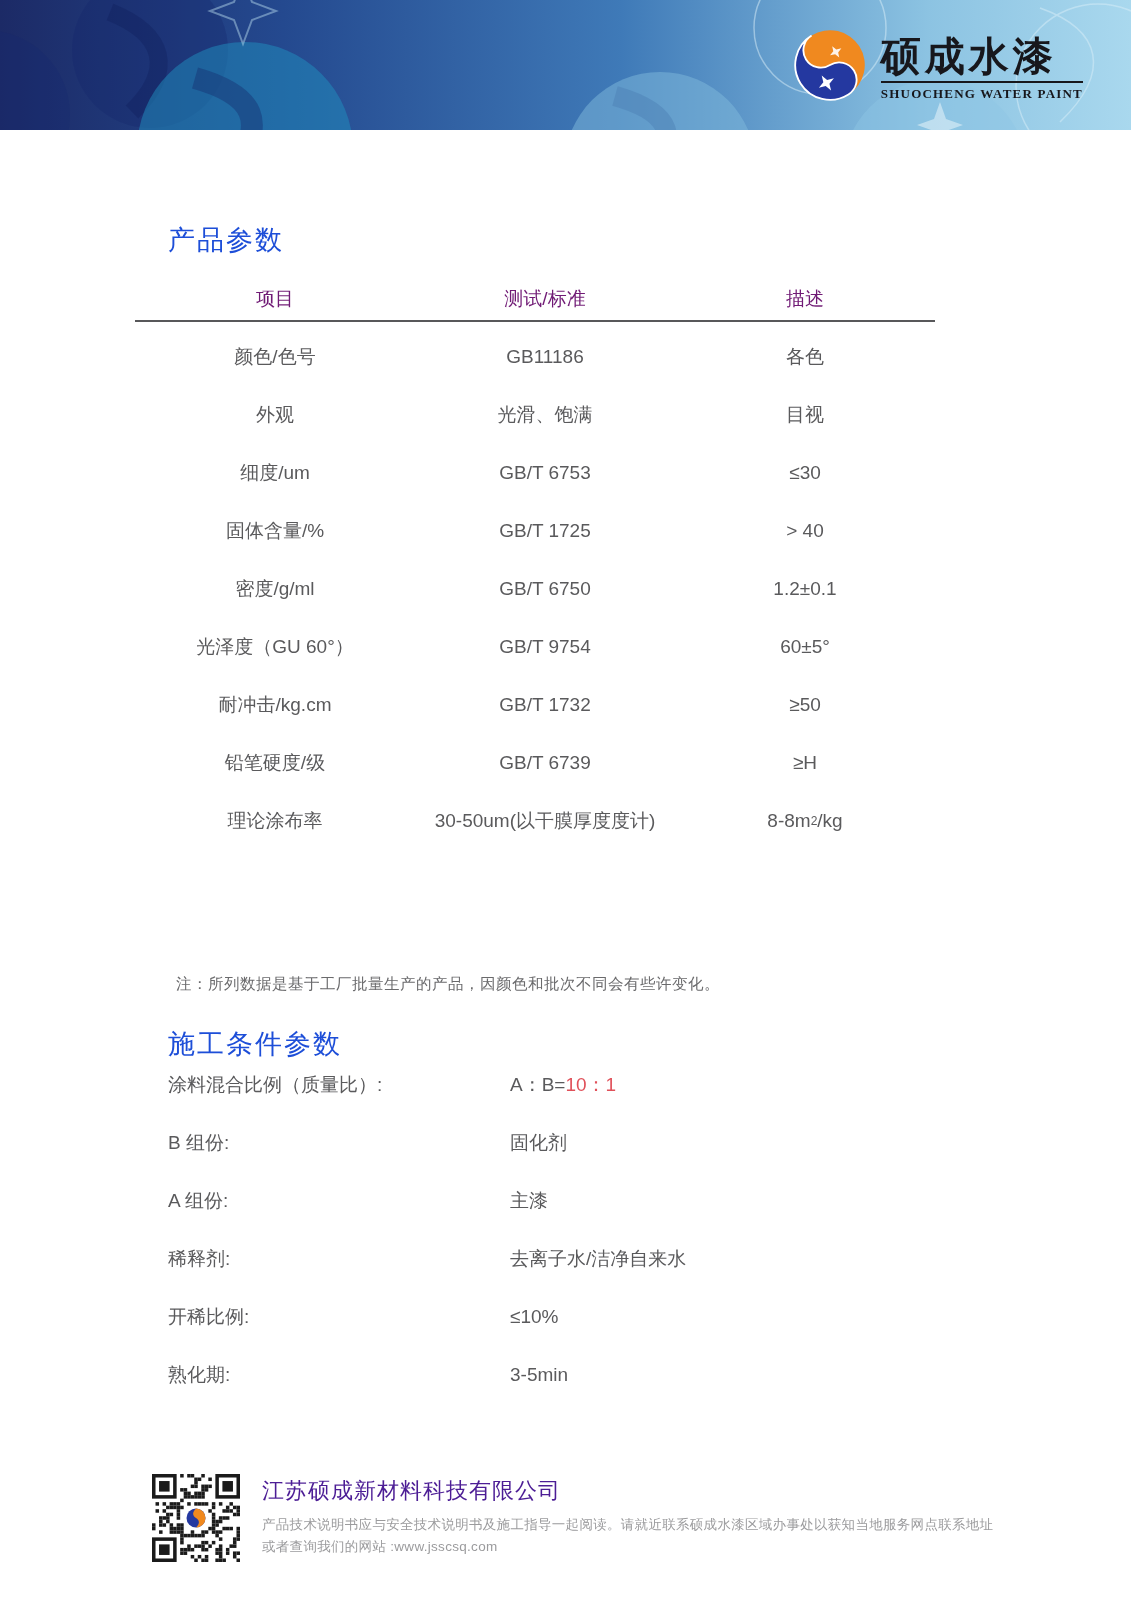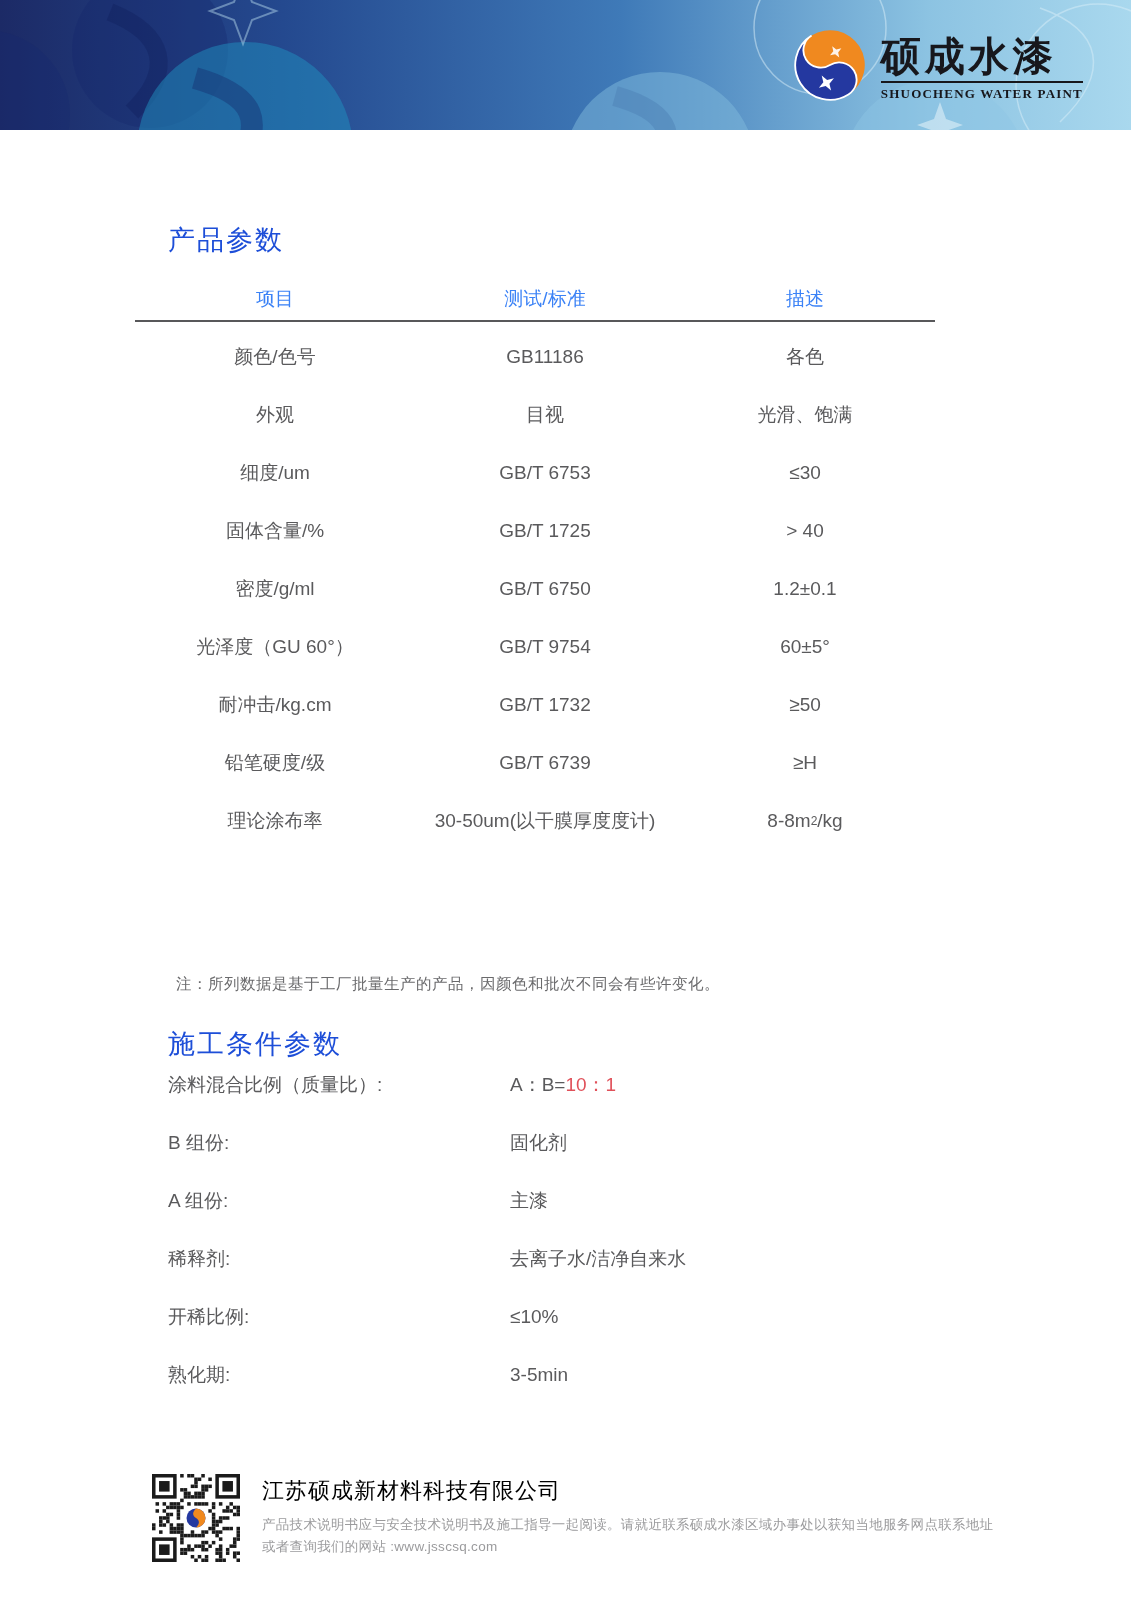--- a/index.html
+++ b/index.html
@@ -29,37 +29,37 @@
     position:absolute;left:168px;font-size:27px;letter-spacing:2px;
     color:#1d4ed8;font-weight:normal;
   }
   #title-product{top:200px;}
   #title-construction{top:1004px;}
   
   .param-table{position:absolute;top:278px;left:135px;width:800px;}
   .pt-head{display:grid;grid-template-columns:280px 260px 260px;height:42px;
     border-bottom:2px solid #58585a;}
   .pt-head .cell{display:flex;align-items:center;justify-content:center;
-    font-size:19px;color:#3b82f6;}
+    font-size:19px;color:#701a75;}
   .pt-body{padding-top:6px;}
   .pt-row{display:grid;grid-template-columns:280px 260px 260px;height:58px;}
   .pt-row .cell{display:flex;align-items:center;justify-content:center;
     font-size:19px;color:#5a5a5c;text-align:center;}
   .red{color:#e0515a;}
   sup.sq{font-size:12px;vertical-align:super;line-height:0;}
   .note{position:absolute;top:958px;left:168px;font-size:15.5px;color:#6a6a6c;letter-spacing:0.5px;margin-left:8px;}
   
   .construction{position:absolute;top:1056px;left:168px;width:800px;}
   .c-row{display:grid;grid-template-columns:342px auto;height:58px;}
   .c-row .lab,.c-row .val{display:flex;align-items:center;font-size:19px;color:#5a5a5c;}
   
   .footer{position:absolute;left:152px;top:1474px;width:940px;display:flex;gap:22px;}
   .qr-wrap{width:88px;height:88px;flex:0 0 auto;background:#fff;}
   .f-text{display:flex;flex-direction:column;}
-  .f-company{font-size:22px;color:#000000;letter-spacing:1px;margin-top:2px;}
+  .f-company{font-size:22px;color:#4c1d95;letter-spacing:1px;margin-top:2px;}
   .f-note{font-size:13.5px;color:#9b9b9d;line-height:1.65;margin-top:8px;letter-spacing:0.3px;}
 </style>
 </head>
 <body>
 
 <div class="page">
 
   <div class="header">
     <svg class="hdr-bg" width="1131" height="130" viewBox="0 0 1131 130" preserveAspectRatio="none">
       <defs>
@@ -115,22 +115,22 @@
       <div class="cell">描述</div>
     </div>
     <div class="pt-body">
       <div class="pt-row">
         <div class="cell">颜色/色号</div>
         <div class="cell">GB11186</div>
         <div class="cell red">各色</div>
       </div>
       <div class="pt-row">
         <div class="cell">外观</div>
+        <div class="cell">光滑、饱满</div>
         <div class="cell">目视</div>
-        <div class="cell">光滑、饱满</div>
       </div>
       <div class="pt-row">
         <div class="cell">细度/um</div>
         <div class="cell">GB/T 6753</div>
         <div class="cell">≤30</div>
       </div>
       <div class="pt-row">
         <div class="cell">固体含量/%</div>
         <div class="cell">GB/T 1725</div>
         <div class="cell">&gt; 40</div>

